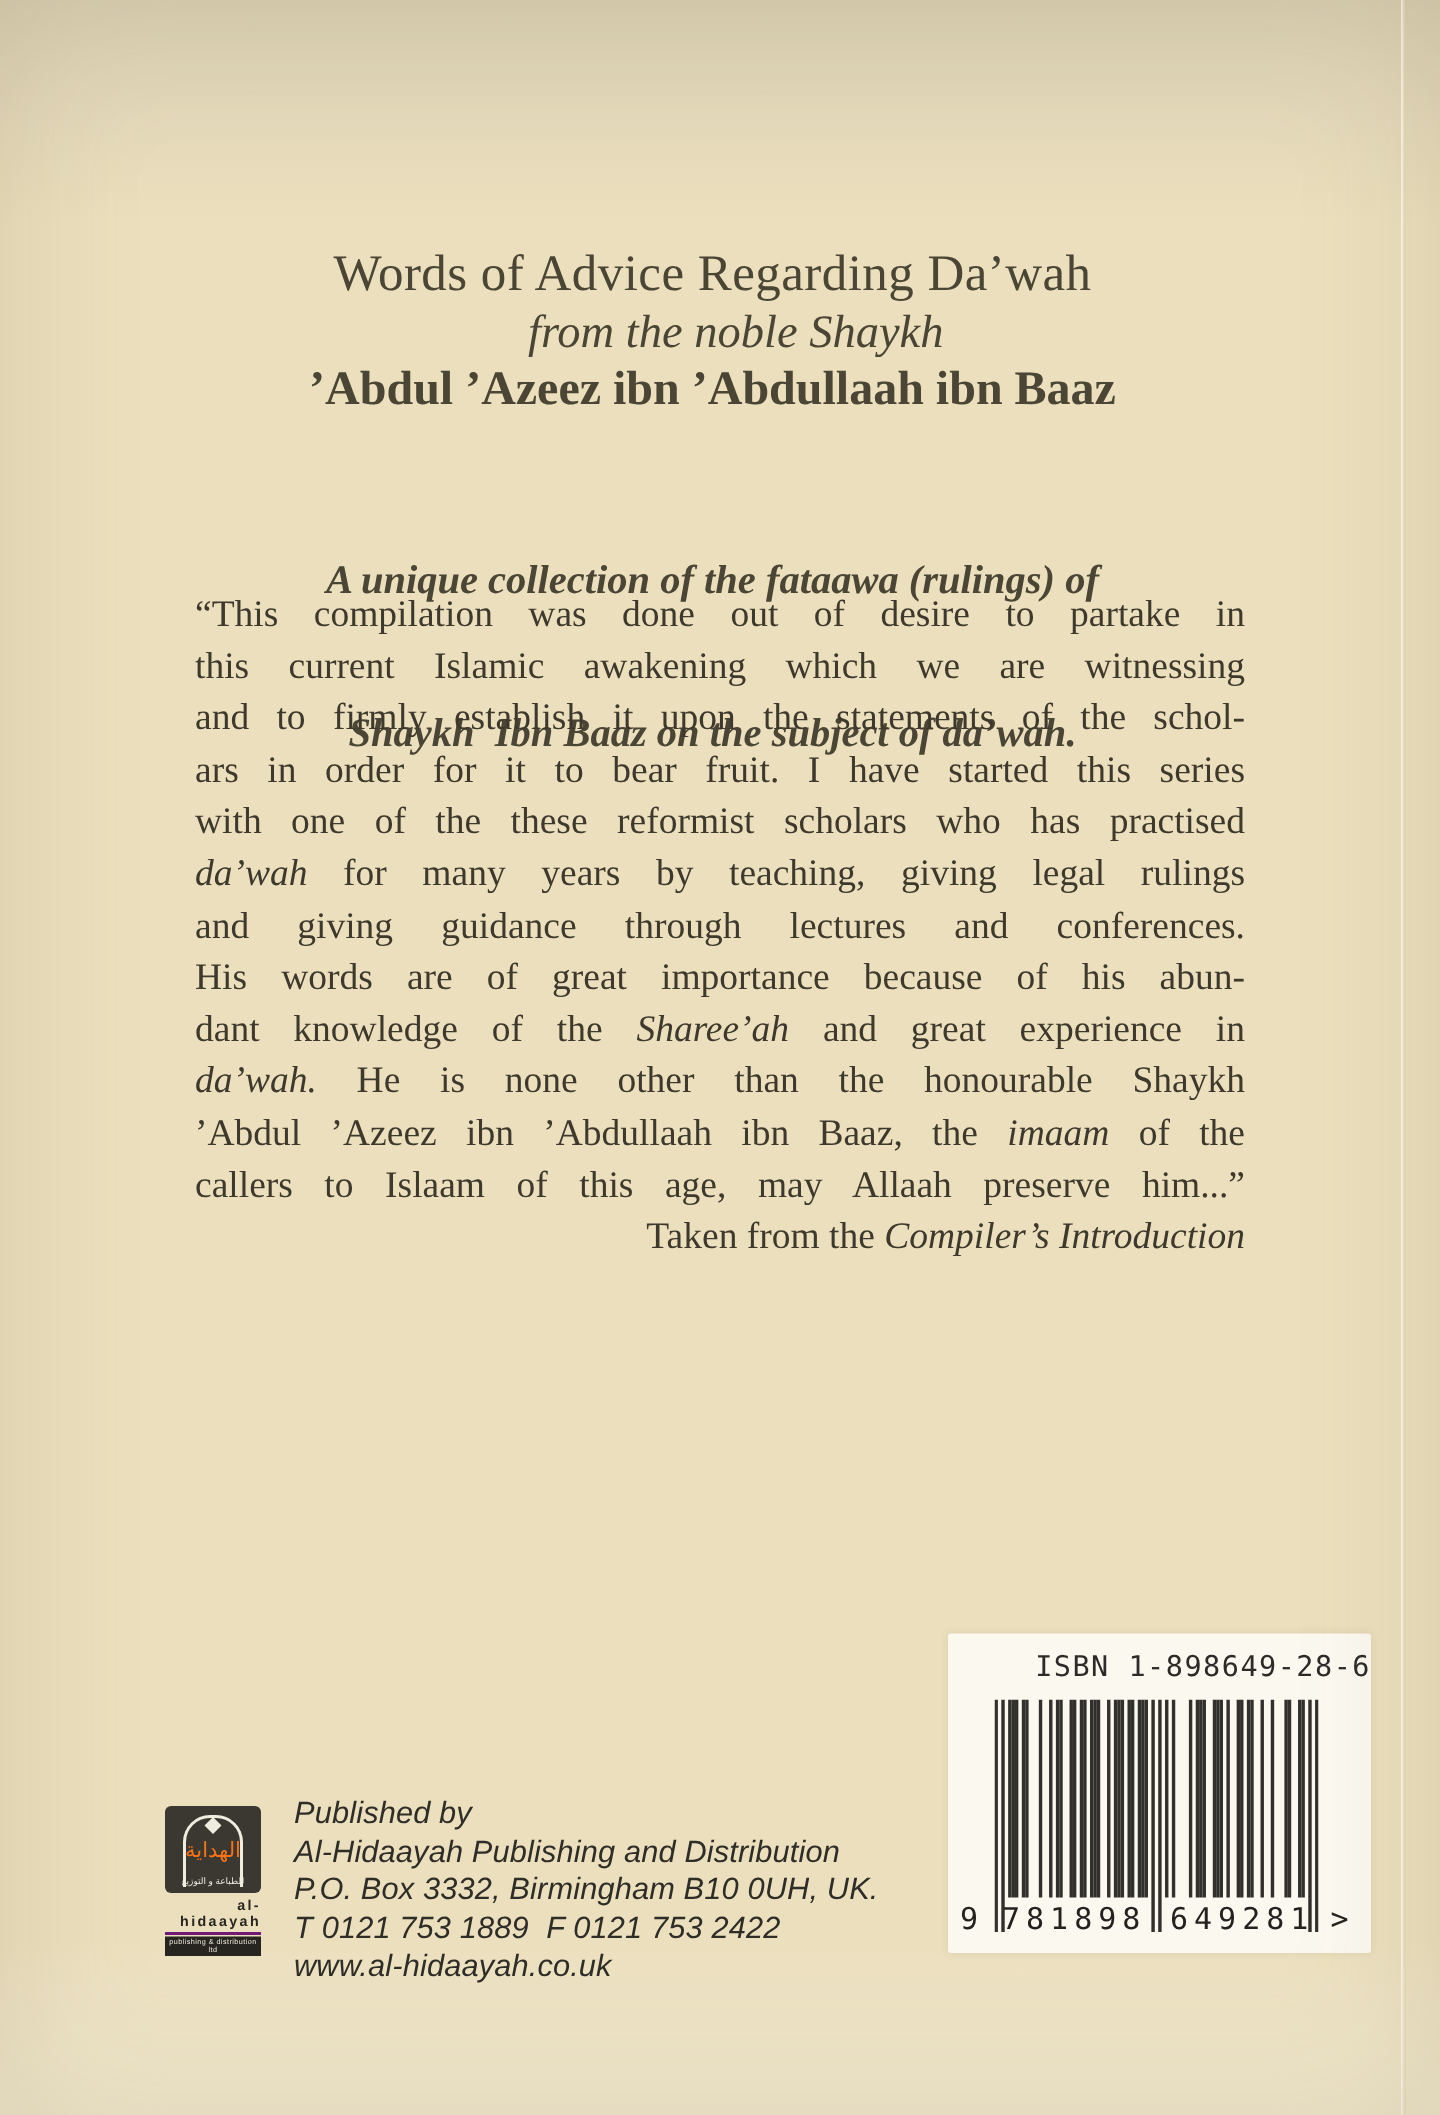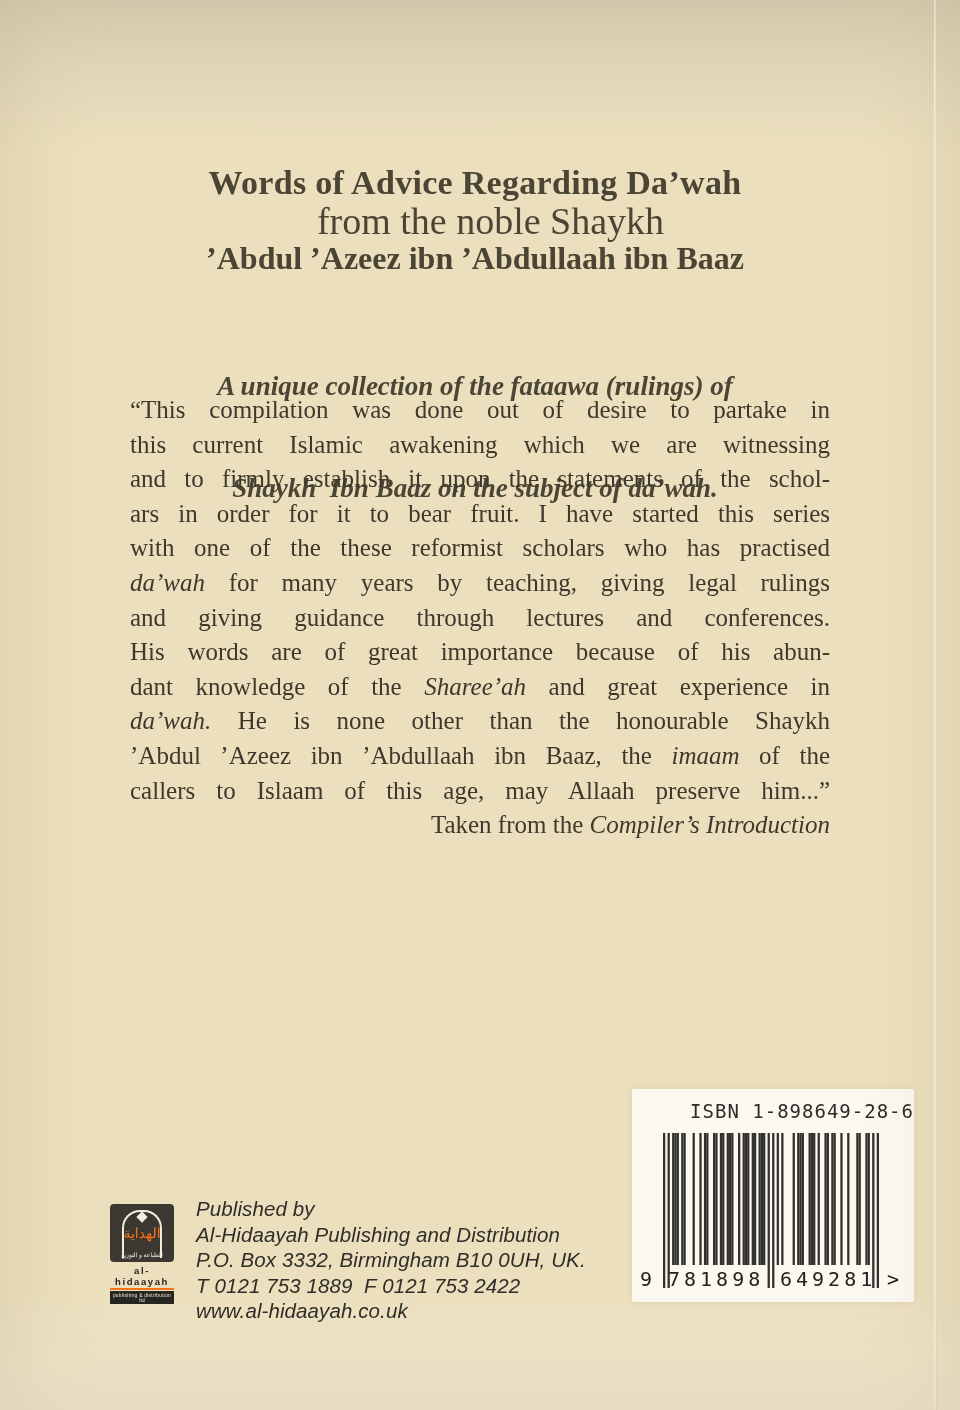--- a/index.html
+++ b/index.html
@@ -14,22 +14,22 @@
   .bg-top{position:absolute;top:0;left:0;right:0;height:150px;
     background:linear-gradient(180deg, rgba(150,148,140,.20), rgba(150,148,140,0));pointer-events:none;}
   .bg-bottom{position:absolute;bottom:0;left:0;right:0;height:120px;
     background:linear-gradient(0deg, rgba(244,238,218,.55), rgba(244,238,218,0));pointer-events:none;}
   .edge-line{position:absolute;top:0;left:934px;width:3px;height:100%;
     background:linear-gradient(90deg, rgba(255,253,242,.95), rgba(214,198,158,.45));pointer-events:none;}
   .vignette{position:absolute;inset:0;box-shadow:inset 0 0 95px rgba(125,110,75,.18);pointer-events:none;}
 
   
   .head{position:absolute;top:163px;left:0;width:950px;text-align:center;color:var(--ink,#4a4534);}
-  .title{margin:0;font-size:34px;font-weight:bold;letter-spacing:.3px;line-height:40px;}
-  .sub-from{font-size:38px;line-height:36px;padding-left:31px;}
+  .title{margin:0;font-size:34px;font-weight:normal;letter-spacing:.3px;line-height:40px;}
+  .sub-from{font-style:italic;font-size:31px;line-height:36px;padding-left:31px;}
   .author{font-weight:bold;font-size:32px;line-height:38px;}
   .tag{margin-top:24px;font-weight:bold;font-style:italic;font-size:27px;line-height:34px;white-space:pre-wrap;}
 
   
   .quote{position:absolute;left:130px;top:393px;width:700px;font-size:25px;color:#3e392c;}
   .qline{text-align:justify;text-align-last:justify;line-height:34.6px;}
   .qline .it{font-style:italic;}
   .qline.right{text-align:center;text-align-last:right;}
 
   
@@ -48,22 +48,22 @@
 
   
   .logo{position:absolute;left:110px;top:1204px;width:64px;font-family:"Liberation Sans",sans-serif;}
   .logo-sq{position:relative;width:64px;height:58px;background:#3a3830;border-radius:4px;overflow:hidden;}
   .arch{position:absolute;left:50%;top:6px;transform:translateX(-50%);
     width:36px;height:46px;border:2px solid #efece0;border-bottom:none;border-radius:18px 18px 0 0;}
   .arch::before{content:"";position:absolute;left:50%;top:1px;transform:translateX(-50%) rotate(45deg);
     width:8px;height:8px;background:#efece0;}
   .ar-main{position:absolute;width:100%;text-align:center;top:21px;color:#f97316;font-size:14px;line-height:16px;}
   .ar-sub{position:absolute;width:100%;text-align:center;bottom:3px;color:#f0ede2;font-size:6px;line-height:7px;}
-  .logo-name{margin-top:3px;text-align:center;font-weight:bold;font-size:9.5px;letter-spacing:1.6px;
-    color:#26251f;border-bottom:2px solid #f97316;padding-bottom:1px;}
+  .logo-name{margin-top:3px;text-align:right;font-weight:bold;font-size:9.5px;letter-spacing:1.6px;
+    color:#26251f;border-bottom:2px solid #701a75;padding-bottom:1px;}
   .logo-tag{margin-top:1px;background:#26251f;color:#efece0;font-size:4.8px;letter-spacing:.3px;
     text-align:center;padding:1.5px 0;}
 
   
   .pub{position:absolute;left:196px;top:1196px;font-family:"Liberation Sans",sans-serif;
     font-size:20.5px;line-height:25.6px;color:#2f2d28;letter-spacing:.1px;font-style:italic;}
   .pub-line{white-space:pre-wrap;}
 </style>
 </head>
 <body>

